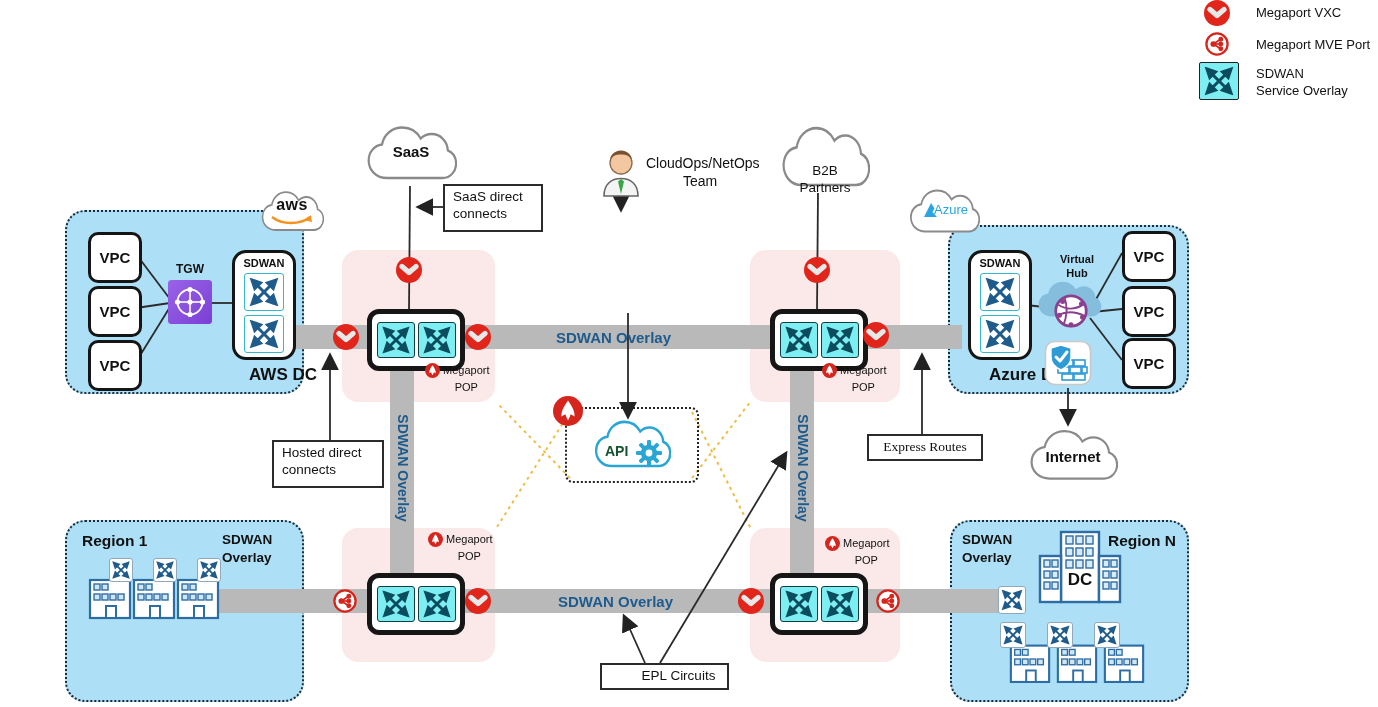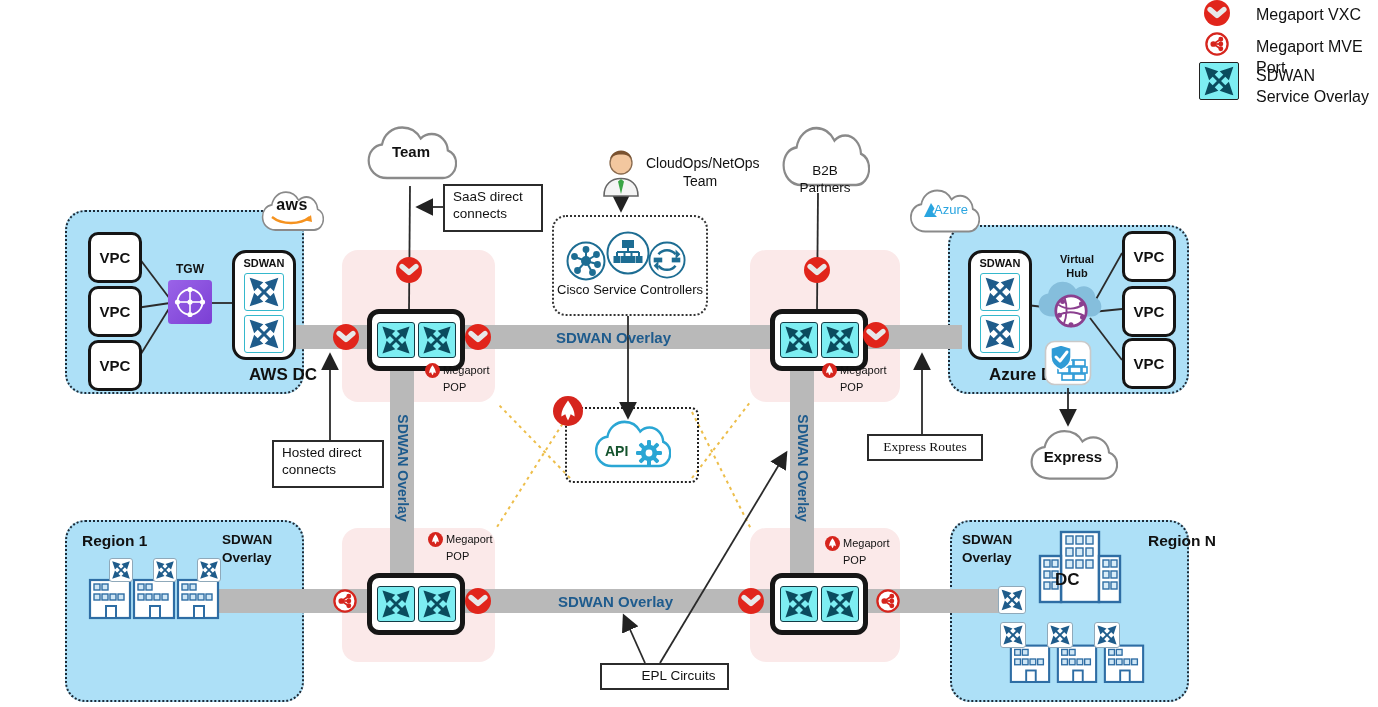--- a/index.html
+++ b/index.html
@@ -21,26 +21,26 @@
   .inst-cyan{width:36px;height:34px;background:#7deef2;border:1.5px solid #123c46;color:#0b4c5e;}
   .inst-mini{position:absolute;background:#fff;border:1.4px solid #8fa9ba;color:#1f5c8b;border-radius:3px;z-index:4;}
   .callout{position:absolute;background:#fff;border:2px solid #2b2b2b;font-size:13.5px;line-height:1.25;
            padding:3px 8px;color:#111;z-index:3;}
   .overlaytext{position:absolute;color:#1e5b8d;font-weight:bold;font-size:15px;z-index:3;white-space:nowrap;}
   .cloud{position:absolute;z-index:3;}
   .cloud .csvg{position:absolute;left:0;top:0;width:100%;height:100%;}
   .cloud .ctext{position:absolute;left:0;right:0;text-align:center;font-weight:bold;}
   .poplabel{position:absolute;z-index:3;font-size:11px;font-weight:normal;line-height:1.5;}
   .poplabel .row{display:flex;align-items:center;gap:3px;}
-  .poplabel .pop-l{margin-left:18px;}
+  .poplabel .pop-l{text-align:center;margin-left:18px;}
   .bigtitle{position:absolute;font-weight:bold;font-size:17px;z-index:3;margin-left:27px;}
   .regttl{position:absolute;font-weight:bold;font-size:15.5px;z-index:3;}
   .regovl{position:absolute;font-weight:bold;font-size:13.5px;line-height:1.3;z-index:3;}
   .vxc,.mvep,.mplogo{position:absolute;z-index:4;}
-  .legend-label{position:absolute;font-size:16px;z-index:3;line-height:1.3;}
+  .legend-label{position:absolute;font-size:13px;z-index:3;line-height:1.3;}
   .rot90{transform:translate(-50%,-50%) rotate(90deg);transform-origin:center;}
   .small-note{font-size:14px;line-height:1.25;text-align:center;position:absolute;z-index:3;}
 </style>
 </head>
 <body>
 
 <div id="stage">
 
 <svg width="0" height="0" style="position:absolute">
   <defs>
@@ -473,51 +473,39 @@
 
 <div class="overlaytext" style="left:556px;top:329px;">SDWAN Overlay</div>
 <div class="overlaytext" style="left:558px;top:593px;">SDWAN Overlay</div>
 <div class="overlaytext rot90" style="left:403px;top:468px;font-size:14px;">SDWAN Overlay</div>
 <div class="overlaytext rot90" style="left:803px;top:468px;font-size:14px;">SDWAN Overlay</div>
 
 <div class="cloud" style="left:365px;top:122px;width:92px;height:64px;">
   <svg class="csvg" viewBox="0 0 100 64" preserveAspectRatio="none">
         <use href="#s-cloud"></use>
       </svg>
-  <div class="ctext" style="top:21px;font-size:15px;">Team</div>
+  <div class="ctext" style="top:21px;font-size:15px;">SaaS</div>
 </div>
 <div class="cloud" style="left:780px;top:122px;width:90px;height:72px;">
   <svg class="csvg" viewBox="0 0 100 64" preserveAspectRatio="none">
         <use href="#s-cloud"></use>
       </svg>
   <div class="ctext" style="top:17px;font-size:13.5px;font-weight:normal;line-height:1.25;padding:0 12px;margin-top:24px;">B2B Partners</div>
 </div>
 <div class="cloud" style="left:1028px;top:426px;width:90px;height:60px;">
   <svg class="csvg" viewBox="0 0 100 64" preserveAspectRatio="none">
         <use href="#s-cloud"></use>
       </svg>
-  <div class="ctext" style="top:22px;font-size:15px;">Express</div>
+  <div class="ctext" style="top:22px;font-size:15px;">Internet</div>
 </div>
 
 <svg class="abs z3" style="left:598px;top:147px" width="46" height="50">
       <use href="#s-person"></use>
     </svg>
 <div class="small-note" style="left:646px;top:155px;width:108px;">CloudOps/NetOps Team</div>
-<div class="abs z3" style="left:552px;top:215px;width:152px;height:97px;border:2px dotted #333;border-radius:14px;background:#fff;">
-  <svg style="position:absolute;left:12px;top:24px" width="40" height="40">
-        <use href="#s-ctl-hub"></use>
-      </svg>
-  <svg style="position:absolute;left:52px;top:14px" width="44" height="44">
-        <use href="#s-ctl-tree"></use>
-      </svg>
-  <svg style="position:absolute;left:94px;top:24px" width="38" height="38">
-        <use href="#s-ctl-sync"></use>
-      </svg>
-  <div style="position:absolute;left:0;right:0;top:66px;text-align:center;font-size:13px;line-height:1.15;">Cisco Service Controllers</div>
-</div>
 
 <div class="abs z3" style="left:565px;top:407px;width:130px;height:72px;border:2.5px dotted #222;border-radius:8px;"></div>
 <svg class="mplogo" style="left:553px;top:396px;z-index:5" width="30" height="30">
       <use href="#s-mp"></use>
     </svg>
 <div class="abs" style="left:593px;top:417px;width:78px;height:56px;z-index:4;">
   <svg width="100%" height="100%" viewBox="0 0 100 64" preserveAspectRatio="none">
     <path d="M24 56 C12 56 4 48 4 38.5 C4 30 10 23.5 18.5 22.5 C20.5 12.5 29.5 5.5 40.5 5.5 C49 5.5 56.5 9.8 60.5 16.5 C63.5 13.8 67.8 12 72.5 12 C82 12 89.5 19.3 90 28.3 C95.5 30.5 99 35.5 99 41.5 C99 49.5 92.5 56 84.5 56 Z" fill="#fff" stroke="#2aa6d4" stroke-width="3"></path>
   </svg>
   <div style="position:absolute;left:12px;top:26px;color:#14532d;font-weight:bold;font-size:14px;">API</div>
@@ -546,25 +534,25 @@
         <use href="#s-arrows"></use>
       </svg></div>
 <div class="inst-mini" style="left:153px;top:558px;width:22px;height:22px;"><svg width="100%" height="100%">
         <use href="#s-arrows"></use>
       </svg></div>
 <div class="inst-mini" style="left:197px;top:558px;width:22px;height:22px;"><svg width="100%" height="100%">
         <use href="#s-arrows"></use>
       </svg></div>
 
 <div class="regovl" style="left:962px;top:531px;width:66px;">SDWAN Overlay</div>
-<div class="regttl" style="left:1148px;top:532px;text-align:right;">Region N</div>
+<div class="regttl" style="left:1108px;top:532px;text-align:right;">Region N</div>
 <svg class="abs z3" style="left:1035px;top:530px" width="90" height="78">
       <use href="#s-dc"></use>
     </svg>
-<div class="abs z3" style="left:1055px;top:570px;width:50px;text-align:left;font-weight:bold;font-size:17px;">DC</div>
+<div class="abs z3" style="left:1055px;top:570px;width:50px;text-align:center;font-weight:bold;font-size:17px;">DC</div>
 <div class="inst-mini" style="left:998px;top:586px;width:26px;height:26px;"><svg width="100%" height="100%">
         <use href="#s-arrows"></use>
       </svg></div>
 <svg class="abs z3" style="left:1008px;top:634px" width="44" height="50">
       <use href="#s-bldg"></use>
     </svg>
 <svg class="abs z3" style="left:1055px;top:634px" width="44" height="50">
       <use href="#s-bldg"></use>
     </svg>
 <svg class="abs z3" style="left:1102px;top:634px" width="44" height="50">

